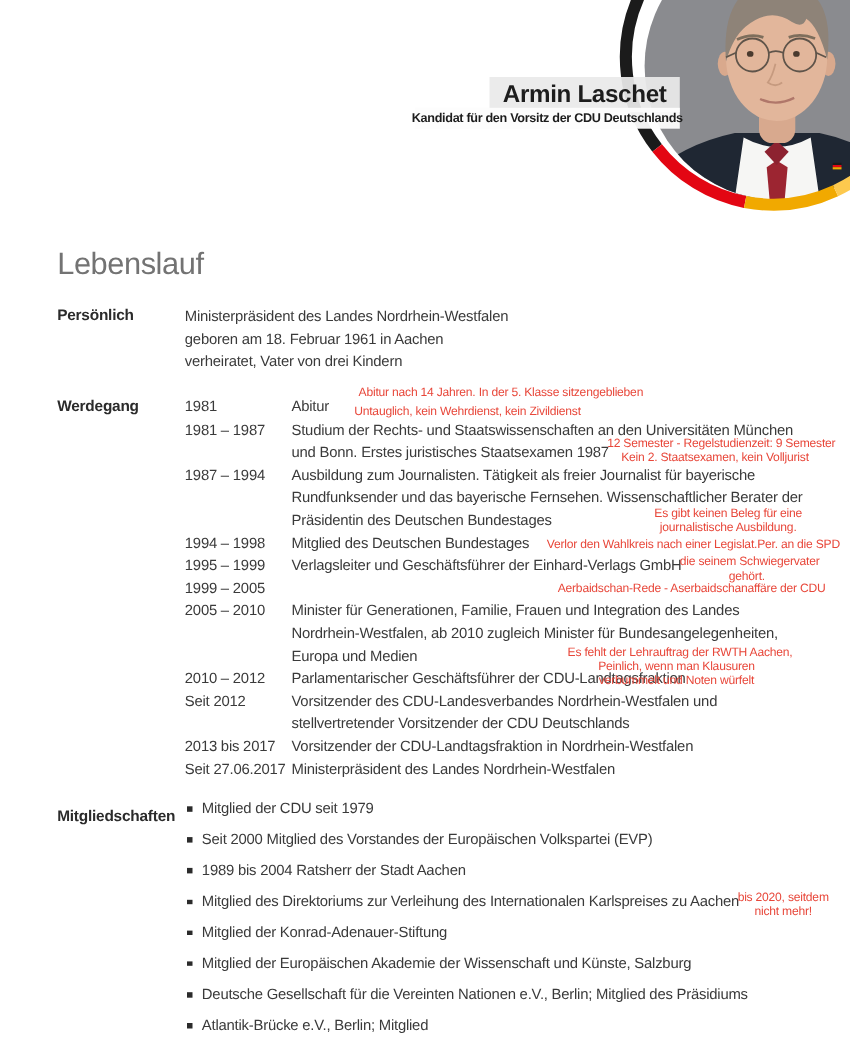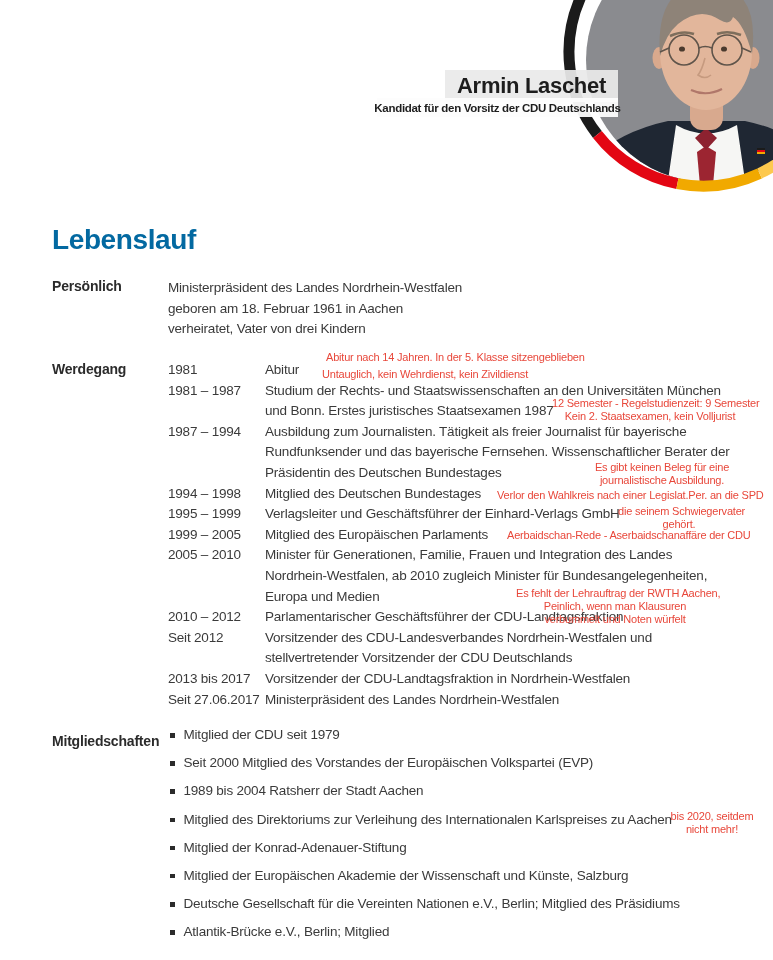--- a/index.html
+++ b/index.html
@@ -16,22 +16,22 @@
     background:rgba(234,234,234,0.93); display:flex; align-items:center; justify-content:center;
   }
   .name-plate span{font-size:22px; font-weight:700; color:#1d1d1d; letter-spacing:-0.3px; white-space:nowrap;}
   .sub-plate{
     position:absolute; left:377px; top:98px; width:241px; height:19px; z-index:2;
     background:rgba(253,253,253,0.95); display:flex; align-items:center; justify-content:center;
   }
   .sub-plate span{font-size:11.5px; font-weight:700; color:#1d1d1d; letter-spacing:-0.3px; white-space:nowrap;}
   
   .doc-title{
-    position:absolute; left:52px; top:224px; font-size:28px; font-weight:700;
-    color:#0369a1; letter-spacing:-0.4px;
+    position:absolute; left:52px; top:224px; font-size:28px; font-weight:400;
+    color:#737373; letter-spacing:-0.4px;
   }
   .sec-label{position:absolute; left:52px; font-size:14px; font-weight:700; color:#2b2b2b; white-space:nowrap;}
   .lbl-personal{top:278px;}
   .lbl-career{top:361px;}
   .lbl-memberships{top:733px;}
   .personal-block{position:absolute; left:168px; top:278px;}
   .personal-block .line{font-size:13.5px; line-height:20.5px; white-space:nowrap;}
   .career-block{position:absolute; left:168px; top:360px; width:590px;}
   .entry{display:flex; align-items:flex-start;}
   .entry .period{width:97px; flex:0 0 97px; font-size:13.5px; line-height:20.6px; white-space:nowrap;}
@@ -165,23 +165,20 @@
         </div>
     </div>
     <div class="entry">
       <div class="period">1995 – 1999</div>
       <div class="desc">
           <div class="line">Verlagsleiter und Geschäftsführer der Einhard-Verlags GmbH</div>
         </div>
     </div>
     <div class="entry">
       <div class="period">1999 – 2005</div>
-      <div class="desc">
-          <div class="line">Mitglied des Europäischen Parlaments</div>
-        </div>
     </div>
     <div class="entry">
       <div class="period">2005 – 2010</div>
       <div class="desc">
         <div class="line">Minister für Generationen, Familie, Frauen und Integration des Landes</div>
         <div class="line">Nordrhein-Westfalen, ab 2010 zugleich Minister für Bundesangelegenheiten,</div>
         <div class="line">Europa und Medien</div>
       </div>
     </div>
     <div class="entry">

